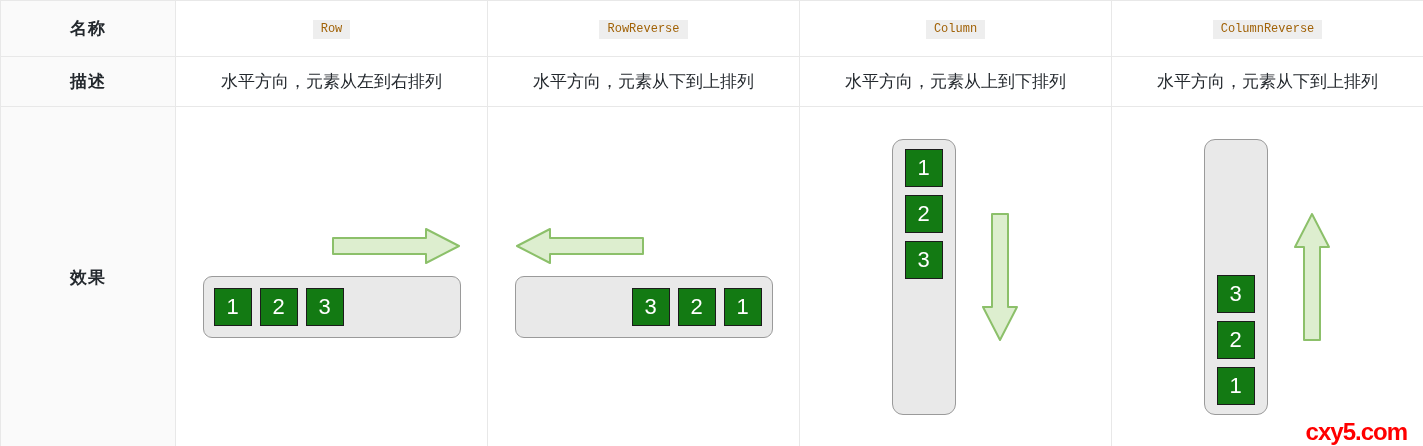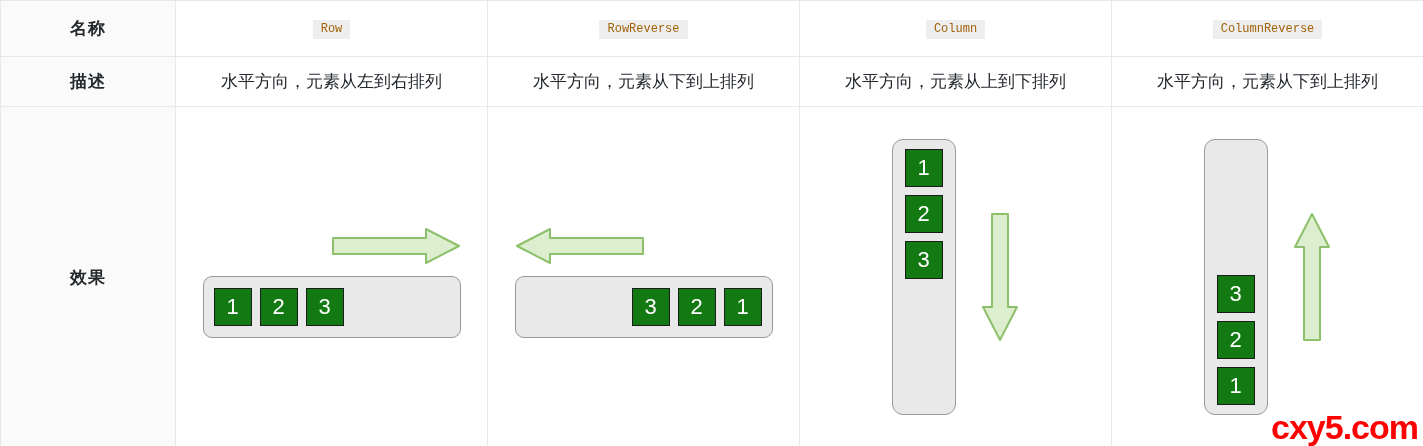--- a/index.html
+++ b/index.html
@@ -171,25 +171,25 @@
     line-height: 1;
     flex: 0 0 auto;
   }
 
   
   .arrow-svg { display: block; }
 
   
   .watermark {
     position: absolute;
-    right: 5px;
+    right: 16px;
     bottom: 2px;
     font-family: "Liberation Sans", "DejaVu Sans", sans-serif;
     font-weight: bold;
-    font-size: 34px;
+    font-size: 24px;
     color: #ff0000;
     letter-spacing: -1px;
     line-height: 1;
     z-index: 5;
   }
 </style>
 </head>
 <body>
 
 <div class="table-wrap">

